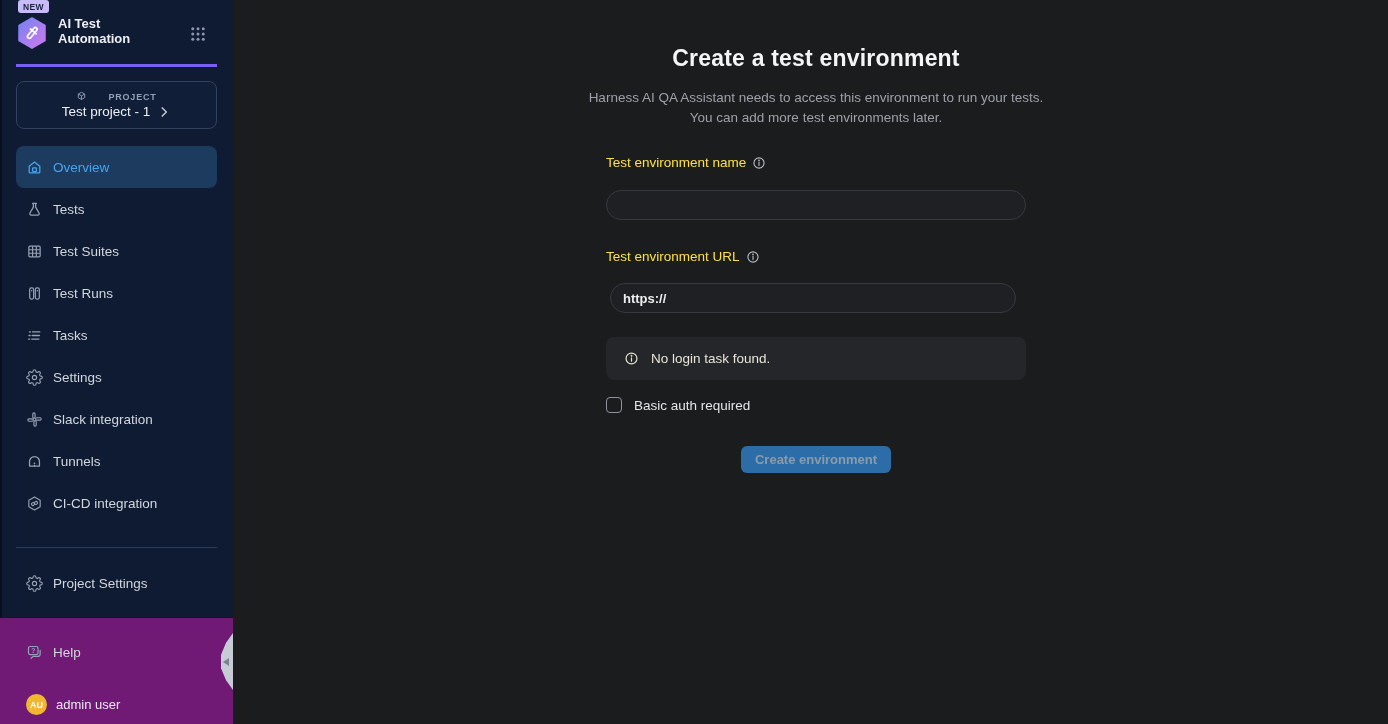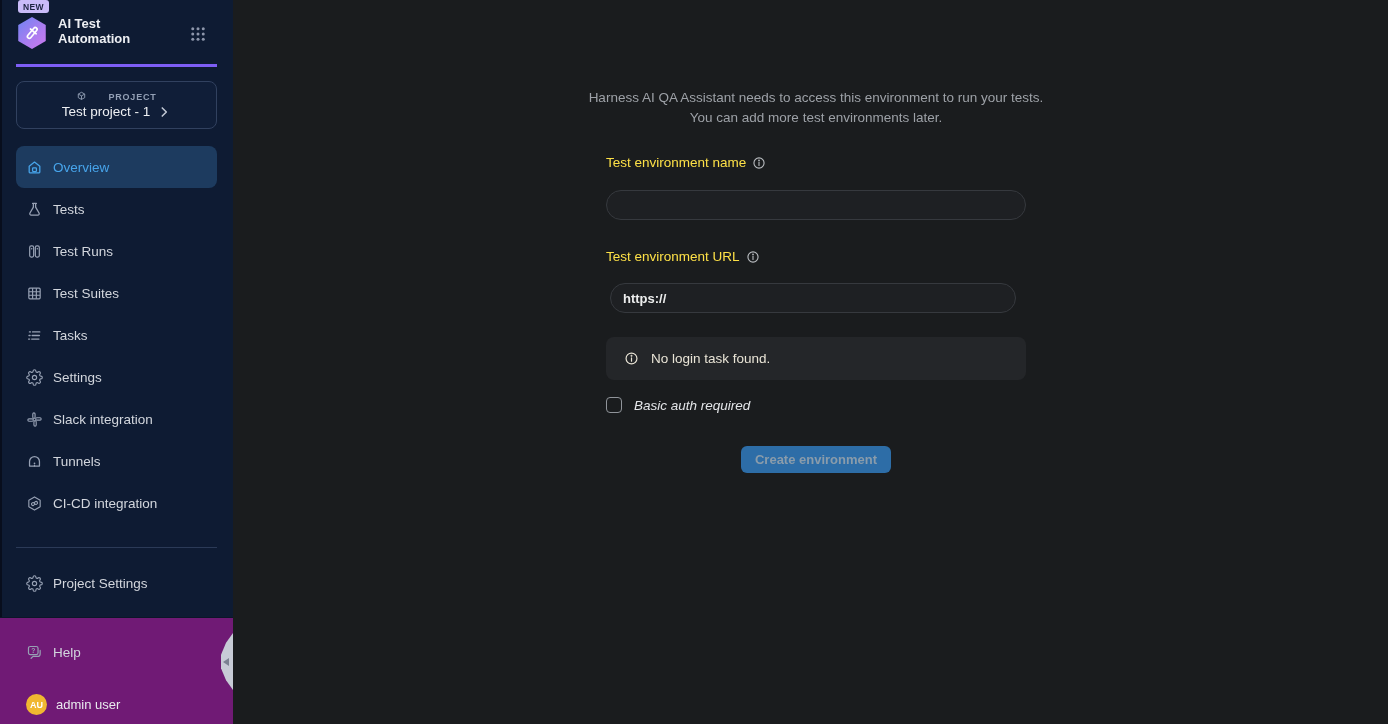--- a/index.html
+++ b/index.html
@@ -83,21 +83,21 @@
 
   .notice { position:absolute; left:373px; top:337px; width:420px; height:43px;
     background:#242629; border-radius:8px; display:flex; align-items:center; gap:12px;
     padding:0 18px; color:#e9e4d6; font-size:13.5px; }
   .notice .info-ico { color:#e9e4d6; width:15px; height:15px; }
 
   .check-row { position:absolute; left:373px; top:397px; display:flex; align-items:center;
     gap:12px; cursor:pointer; }
   .checkbox { width:16px; height:16px; border:1.5px solid #90949a; border-radius:4px;
     background:transparent; }
-  .check-label { color:#e3e5e8; font-size:13.5px;font-style:italic; }
+  .check-label { color:#e3e5e8; font-size:13.5px; }
 
   .btn-wrap { position:absolute; left:373px; top:446px; width:420px; text-align:center; }
   .create-btn { display:inline-block; background:#2d6da7; color:#8a9cab; border:none;
     border-radius:6px; height:27px; line-height:27px; padding:0 14px; font-size:13px;
     font-weight:700; font-family:"Liberation Sans","DejaVu Sans",sans-serif; cursor:pointer; }
 </style>
 </head>
 <body>
 
 <div class="sidebar">
@@ -163,37 +163,37 @@
     <div class="nav-item">
       <span class="ico">
         <svg viewBox="0 0 24 24" fill="none" stroke="currentColor" stroke-width="1.8" stroke-linecap="round" stroke-linejoin="round">
           <path d="M9.3 3.5h5.4M10.4 3.5v5.2L5.6 17a2 2 0 0 0 1.8 3h9.2a2 2 0 0 0 1.8-3l-4.8-8.3V3.5"></path>
         </svg>
       </span>
       <span>Tests</span>
     </div>
     <div class="nav-item">
       <span class="ico">
+        <svg viewBox="0 0 24 24" fill="none" stroke="currentColor" stroke-width="1.7" stroke-linejoin="round">
+          <rect x="4" y="4.5" width="16" height="15" rx="1.5"></rect>
+          <path d="M4 9.5h16M4 14.5h16M9.3 4.5v15M14.6 4.5v15"></path>
+        </svg>
+      </span>
+      <span>Test Suites</span>
+    </div>
+    <div class="nav-item">
+      <span class="ico">
         <svg viewBox="0 0 24 24" fill="none" stroke="currentColor" stroke-width="1.7">
           <rect x="5.2" y="4" width="5.6" height="16" rx="2.2"></rect>
           <rect x="13.2" y="4" width="5.6" height="16" rx="2.2"></rect>
           <circle cx="8" cy="8" r="1.1" fill="currentColor" stroke="none"></circle>
           <circle cx="16" cy="8" r="1.1" fill="currentColor" stroke="none"></circle>
         </svg>
       </span>
       <span>Test Runs</span>
-    </div>
-    <div class="nav-item">
-      <span class="ico">
-        <svg viewBox="0 0 24 24" fill="none" stroke="currentColor" stroke-width="1.7" stroke-linejoin="round">
-          <rect x="4" y="4.5" width="16" height="15" rx="1.5"></rect>
-          <path d="M4 9.5h16M4 14.5h16M9.3 4.5v15M14.6 4.5v15"></path>
-        </svg>
-      </span>
-      <span>Test Suites</span>
     </div>
     <div class="nav-item">
       <span class="ico">
         <svg viewBox="0 0 24 24" fill="none" stroke="currentColor" stroke-width="1.8" stroke-linecap="round">
           <path d="M9.2 7h10.3M8.6 12h10.3M8 17h10.3"></path>
           <path d="M4.8 7h1.6M4.2 12h1.6M3.6 17h1.6"></path>
         </svg>
       </span>
       <span>Tasks</span>
     </div>
@@ -273,20 +273,21 @@
       <span class="user-name">admin user</span>
     </div>
   </div>
 
   <div class="collapse-handle">
     <span class="tri"></span>
   </div>
 </div>
 
 <div class="main">
+  <h1 class="page-title">Create a test environment</h1>
   <p class="page-sub">Harness AI QA Assistant needs to access this environment to run your tests. You can add more test environments later.</p>
 
   <div class="field-label" style="top:155px">
     <span>Test environment name</span>
     <span class="info-ico">
       <svg viewBox="0 0 24 24" fill="none" stroke="currentColor" stroke-width="1.9" stroke-linecap="round">
         <circle cx="12" cy="12" r="8.7"></circle>
         <line x1="12" y1="11" x2="12" y2="16.2"></line>
         <circle cx="12" cy="7.6" r="0.6" fill="currentColor"></circle>
       </svg>

